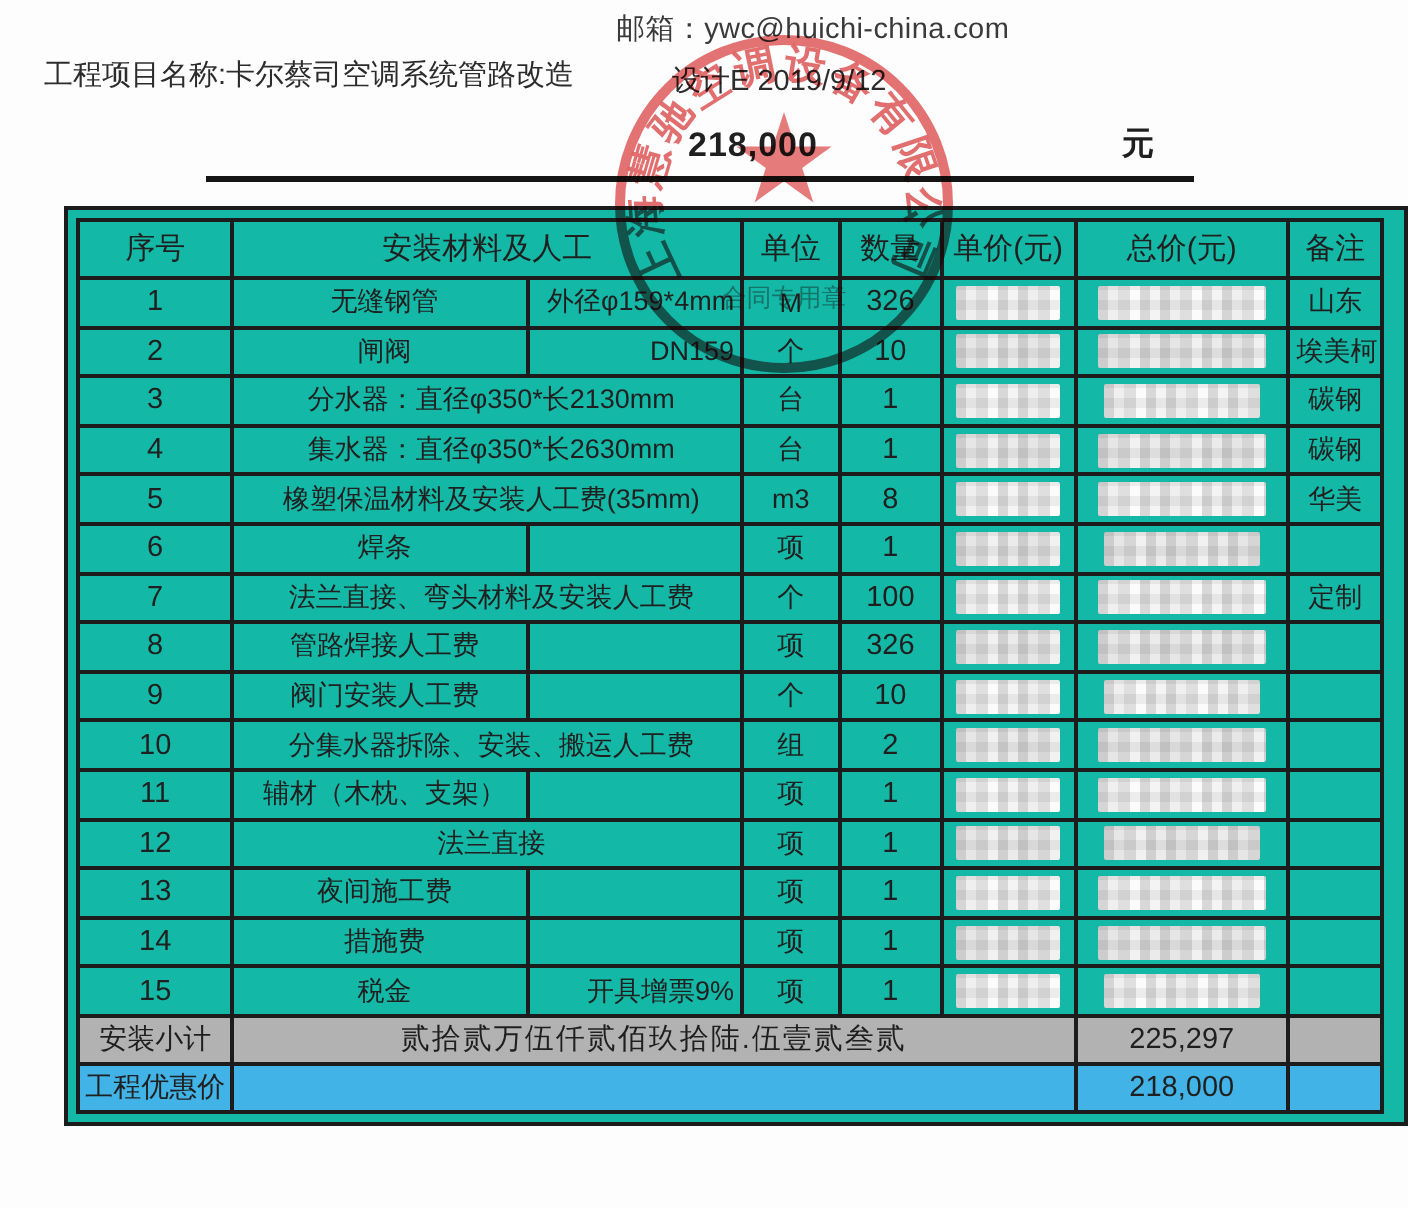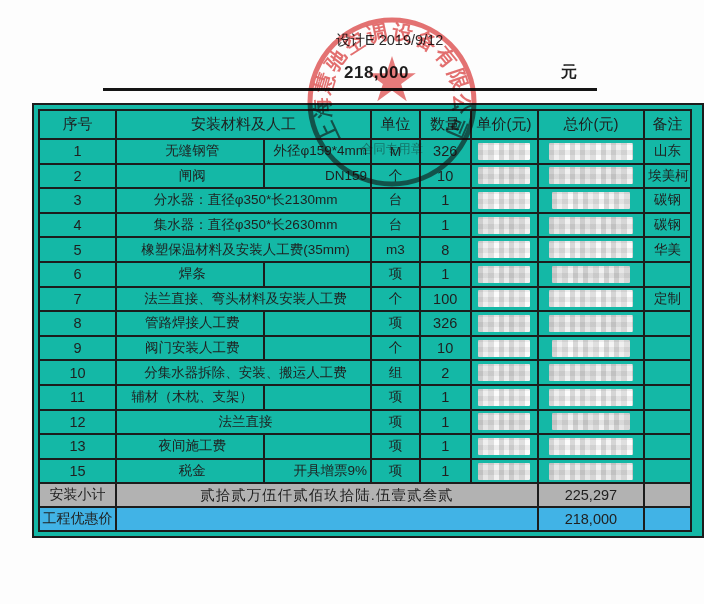--- a/index.html
+++ b/index.html
@@ -44,20 +44,22 @@
 
   
   .stamp{position:absolute;left:295px;top:5px;width:200px;height:200px;
          mix-blend-mode:multiply;opacity:.8;pointer-events:none;}
 </style>
 </head>
 <body>
 
 <div class="page">
 
+  <div class="email-line"><span>邮箱：</span><span>ywc@huichi-china.com</span></div>
+  <div class="project-line">工程项目名称:卡尔蔡司空调系统管路改造</div>
   <div class="design-line">设计E 2019/9/12</div>
 
   <div class="total-line">
     <span class="total-value">218,000</span>
     <span class="total-unit">元</span>
   </div>
   <div class="total-underline"></div>
 
   <div class="table-wrap">
   <table>
@@ -253,20 +255,34 @@
         <td class="num">1</td>
         <td>
               <div class="mosaic m-unit"></div>
             </td>
         <td>
               <div class="mosaic m-total"></div>
             </td>
         <td></td>
       </tr>
       <tr>
+        <td class="num">14</td>
+        <td class="name">措施费</td>
+        <td class="spec"></td>
+        <td>项</td>
+        <td class="num">1</td>
+        <td>
+              <div class="mosaic m-unit"></div>
+            </td>
+        <td>
+              <div class="mosaic m-total"></div>
+            </td>
+        <td></td>
+      </tr>
+      <tr>
         <td class="num">15</td>
         <td class="name">税金</td>
         <td class="spec">开具增票9%</td>
         <td>项</td>
         <td class="num">1</td>
         <td>
               <div class="mosaic m-unit"></div>
             </td>
         <td>
               <div class="mosaic m-total"></div>

